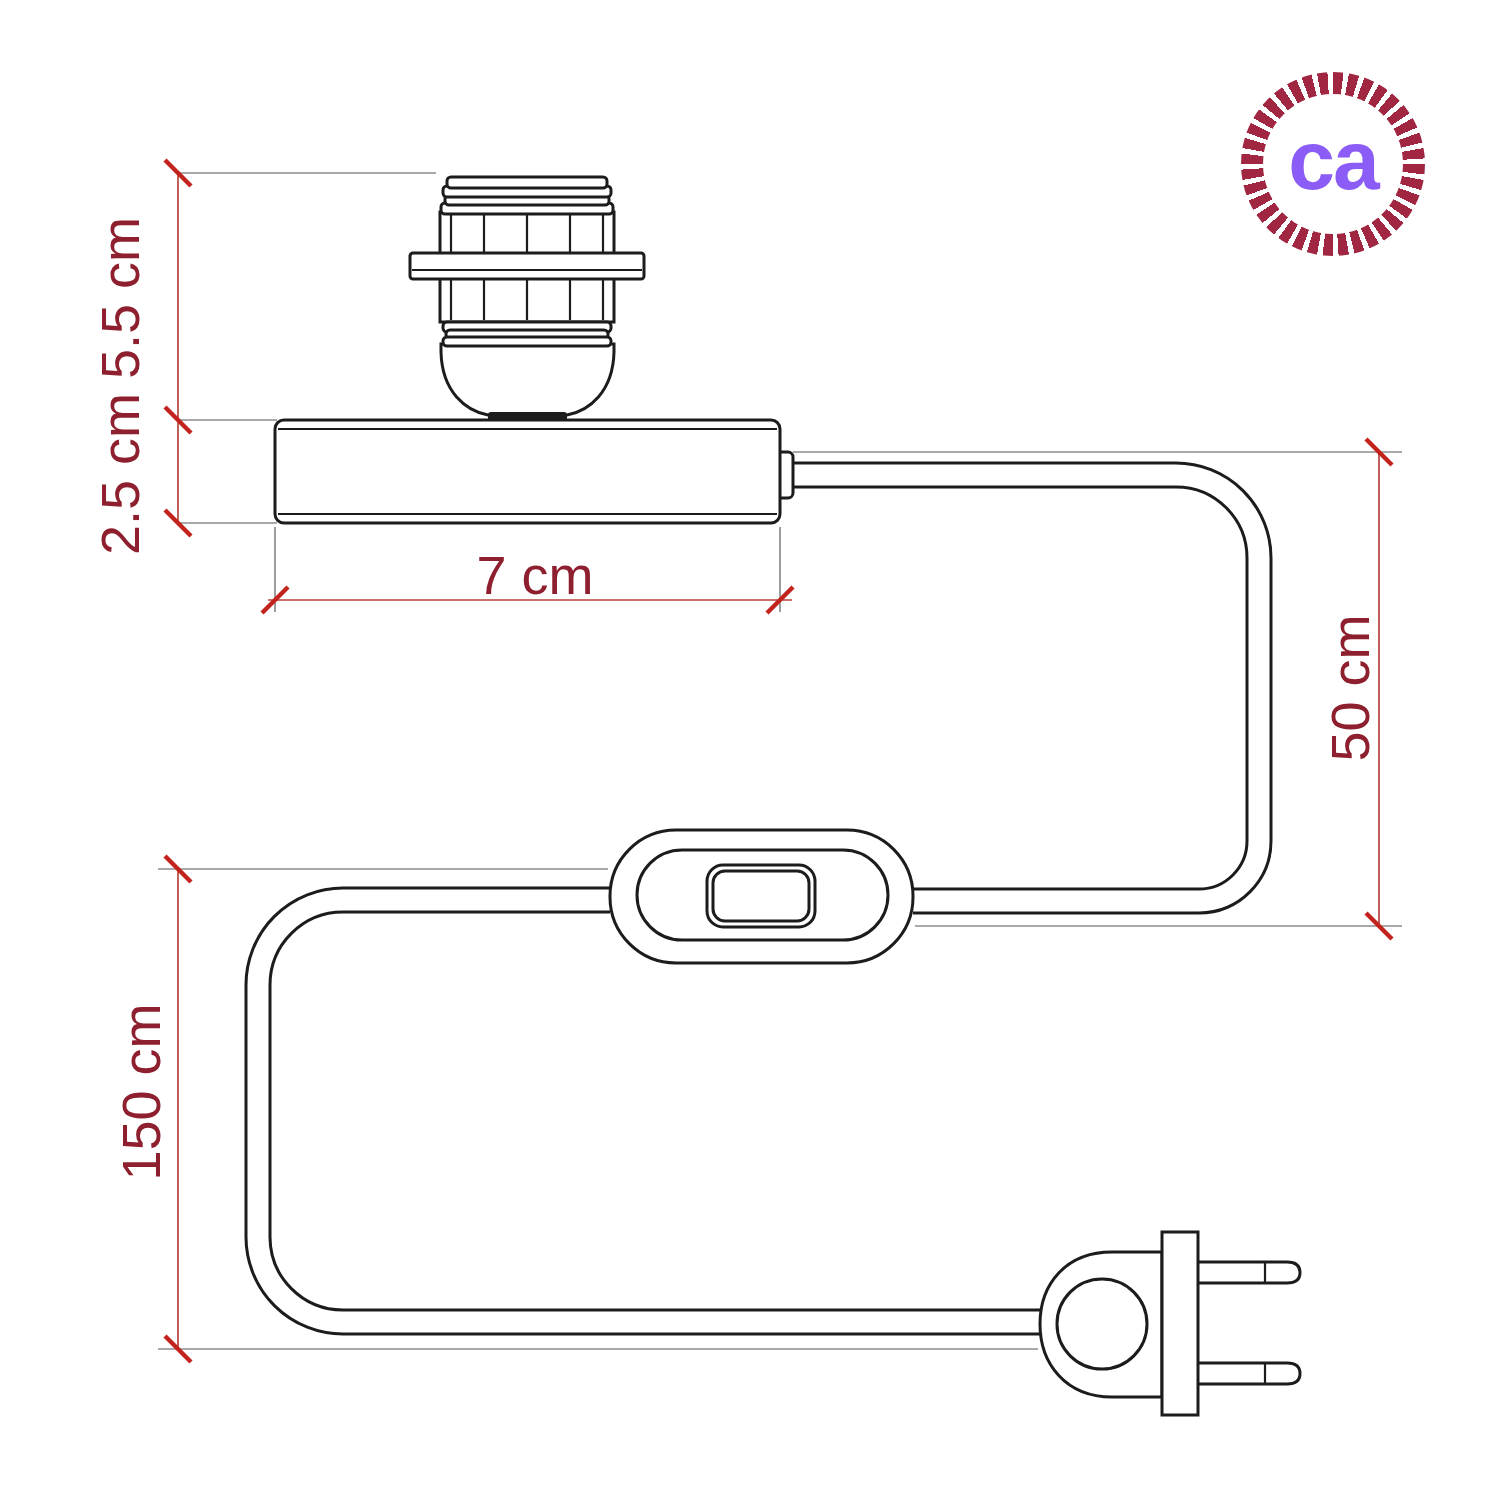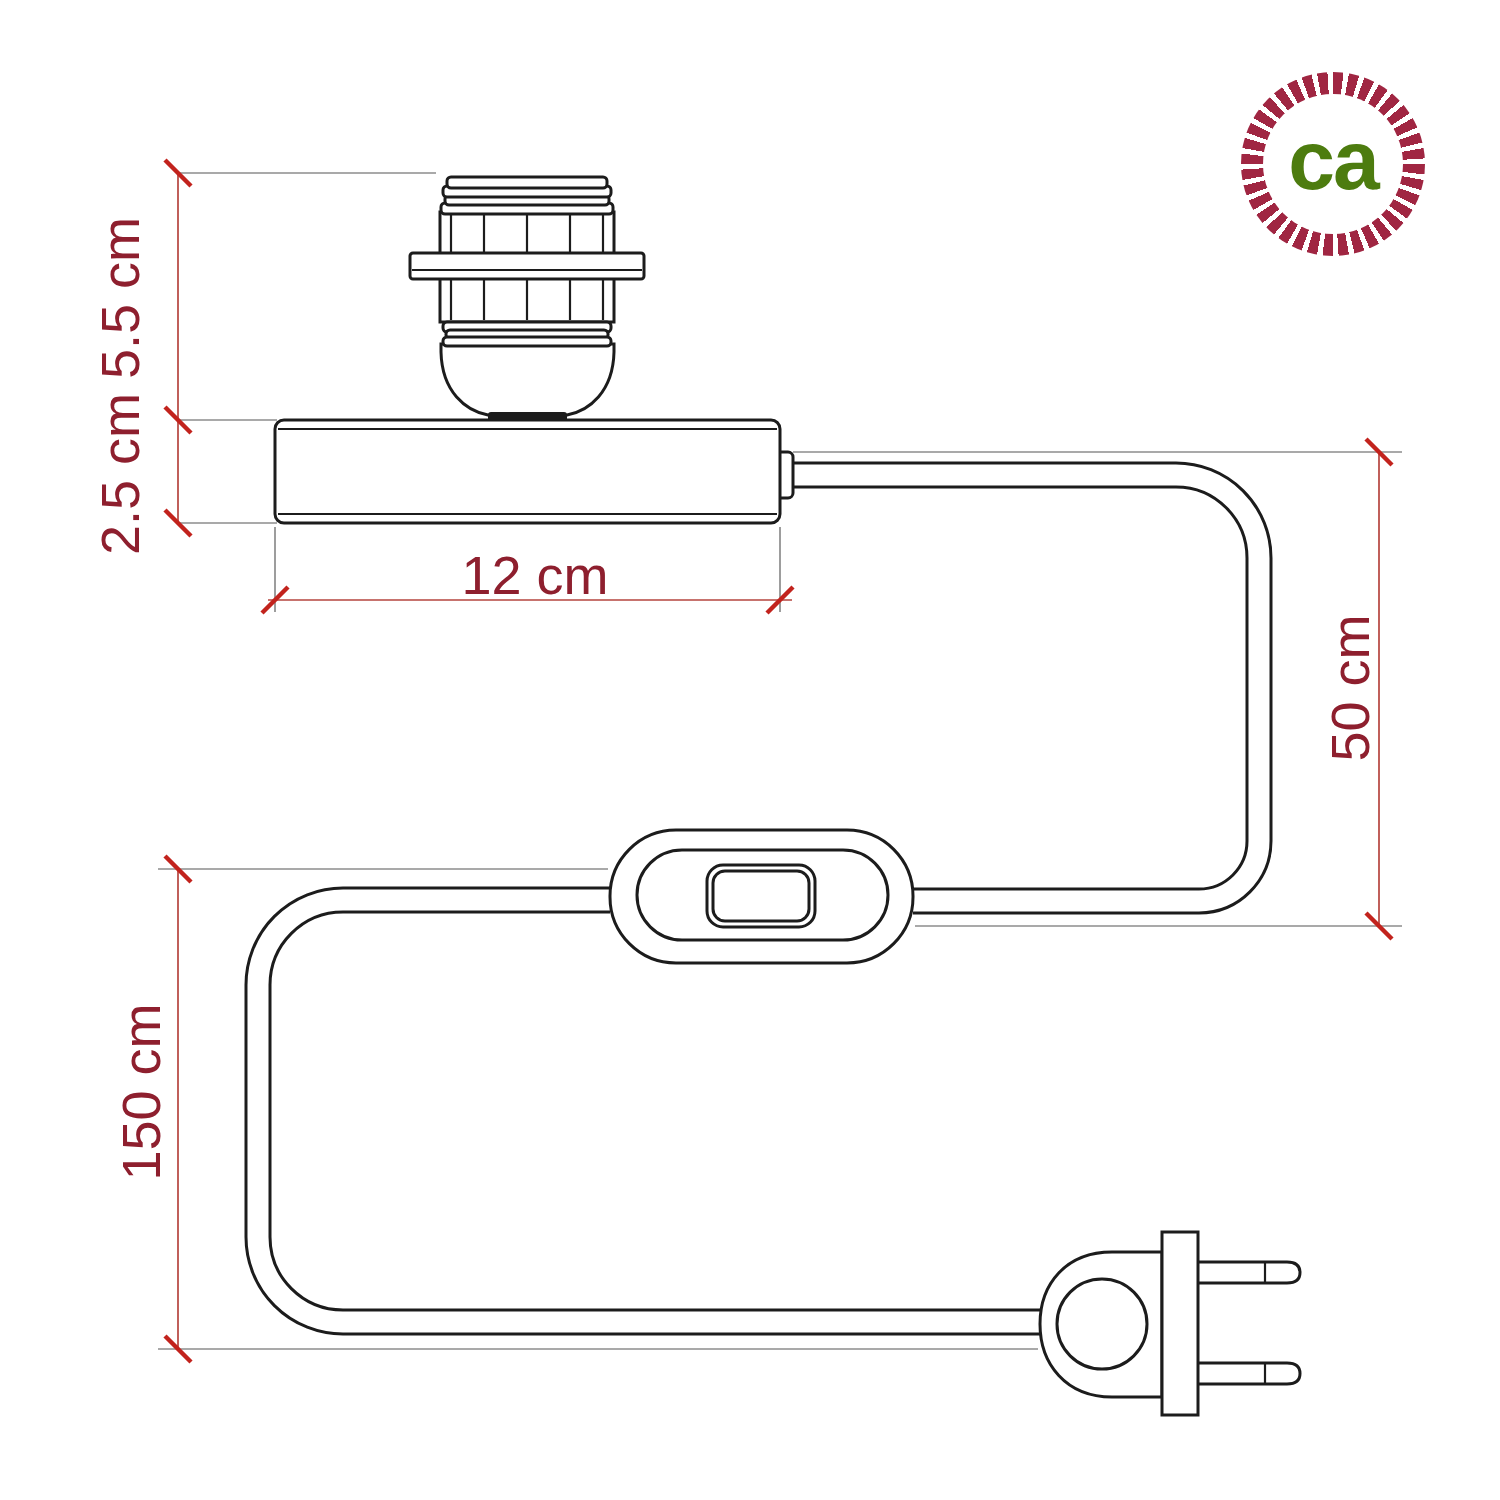--- a/index.html
+++ b/index.html
@@ -24,21 +24,21 @@
   .dim-label{position:absolute;font-size:54px;color:var(--dim-text);
              white-space:nowrap;transform:translate(-50%,-50%);line-height:1;}
   .dim-label.rot{transform:translate(-50%,-50%) rotate(-90deg);}
   
   .logo{position:absolute;left:1241px;top:72px;width:184px;height:184px;}
   .logo-ring{position:absolute;inset:0;border-radius:50%;
              background:repeating-conic-gradient(var(--brand) 0deg 6.5deeg,#fff 6.5deg 10deg);
              background:repeating-conic-gradient(var(--brand) 0deg 6.5deg,#fff 6.5deg 10deg);}
   .logo-inner{position:absolute;inset:22px;border-radius:50%;background:#fff;}
   .logo-text{position:absolute;inset:0;display:flex;align-items:center;justify-content:center;
-             font-weight:bold;font-size:84px;color:#4d7c0f;padding-bottom:8px;letter-spacing:-2px;}
+             font-weight:bold;font-size:84px;color:#8b5cf6;padding-bottom:8px;letter-spacing:-2px;}
 </style>
 </head>
 <body>
 
 <div id="canvas">
 
   <svg width="1500" height="1500" viewBox="0 0 1500 1500">
 
     <g>
       <path class="cable-out" d="M790,475 H1176 A83,83 0 0 1 1259,558 V841 A60,60 0 0 1 1199,901 H913"></path>
@@ -139,21 +139,21 @@
         <line x1="1366" y1="439" x2="1392" y2="465"></line>
         <line x1="1366" y1="913" x2="1392" y2="939"></line>
         <line x1="165" y1="856" x2="191" y2="882"></line>
         <line x1="165" y1="1336" x2="191" y2="1362"></line>
       </g>
     </g>
   </svg>
 
   <div class="dim-label rot" style="left:120px;top:298px;">5.5 cm</div>
   <div class="dim-label rot" style="left:120px;top:474px;">2.5 cm</div>
-  <div class="dim-label" style="left:535px;top:575px;">12 cm</div>
+  <div class="dim-label" style="left:535px;top:575px;">7 cm</div>
   <div class="dim-label rot" style="left:1350px;top:688px;">50 cm</div>
   <div class="dim-label rot" style="left:141px;top:1092px;">150 cm</div>
 
   <div class="logo">
     <div class="logo-ring"></div>
     <div class="logo-inner"></div>
     <div class="logo-text">ca</div>
   </div>
 
 </div>

